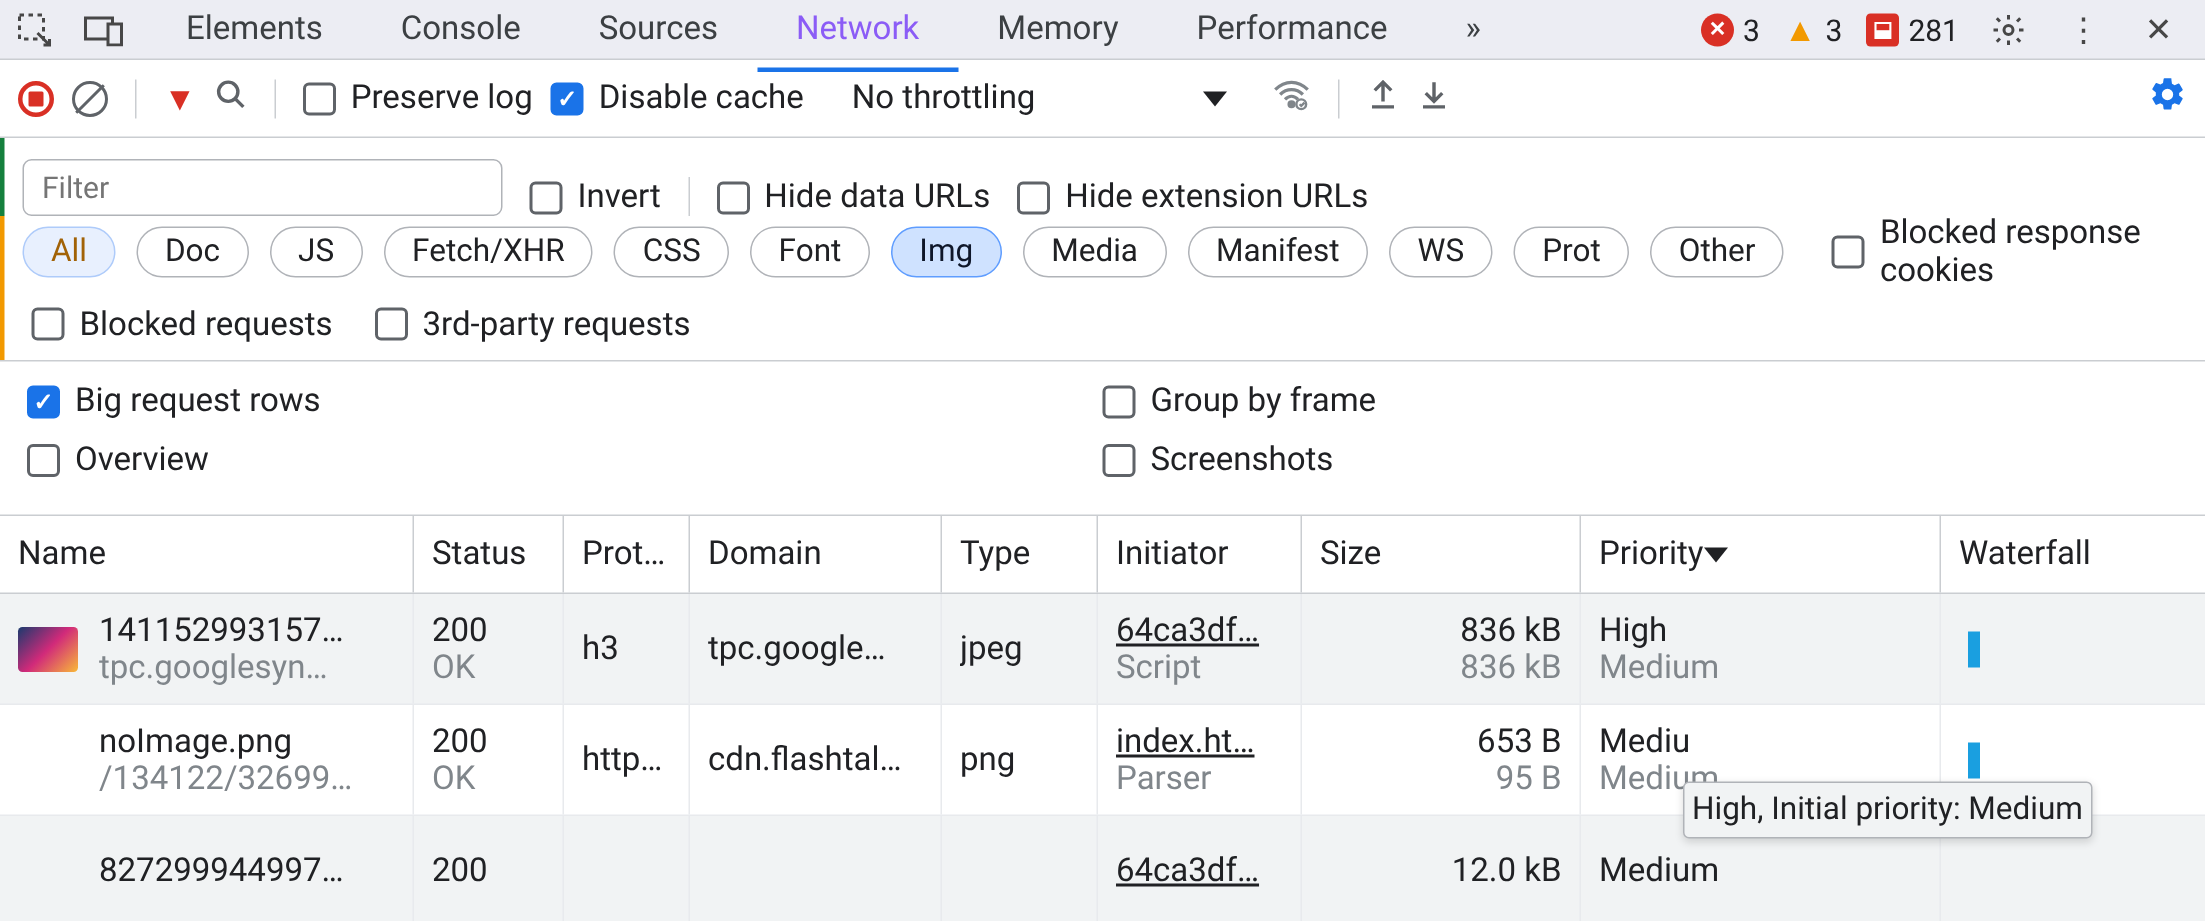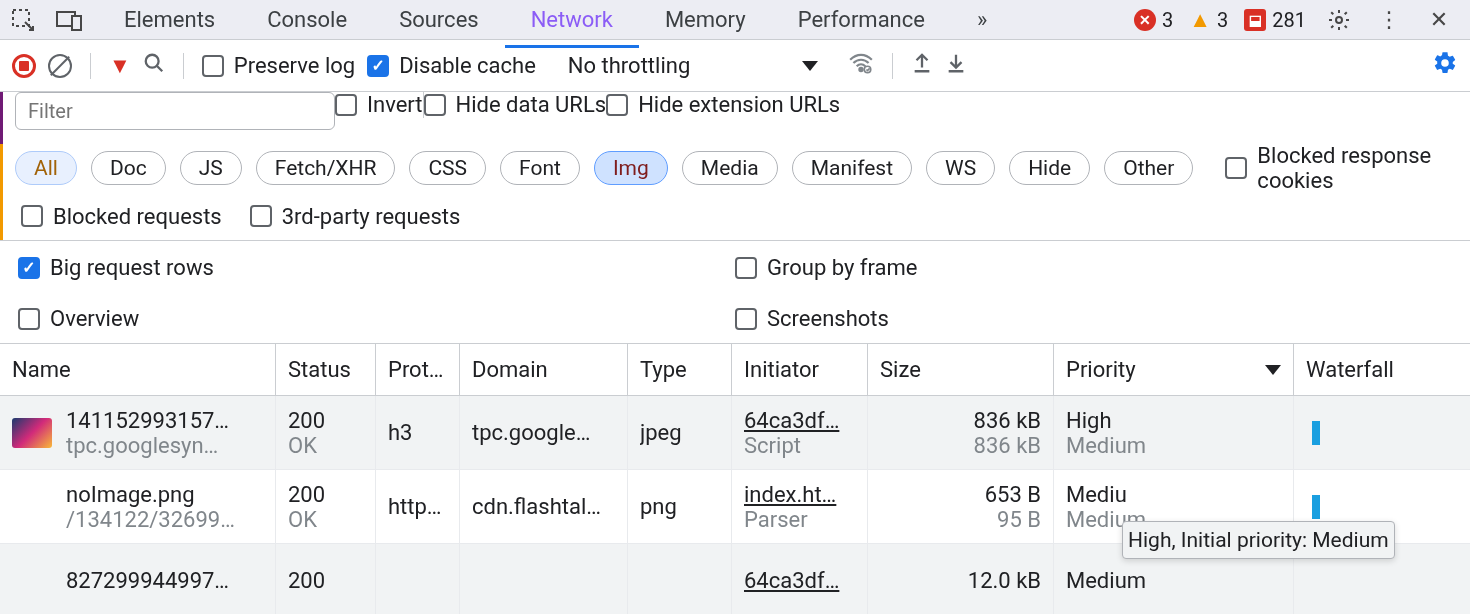--- a/index.html
+++ b/index.html
@@ -18,34 +18,34 @@
 .badge-count{font-size:20px;color:#202124}
 .toolbar{display:flex;align-items:center;height:52px;border-bottom:1px solid #cacdd1;padding:0 12px;gap:12px}
 .toolbar .sep{width:1px;height:26px;background:#cacdd1;margin:0 6px}
 .rec-btn{width:24px;height:24px;border:3px solid #d93025;border-radius:50%;position:relative;display:flex;align-items:center;justify-content:center}
 .rec-btn::after{content:"";width:10px;height:10px;background:#d93025;border-radius:1px}
 .cb{width:22px;height:22px;border:2px solid #5f6368;border-radius:4px;display:inline-flex;align-items:center;justify-content:center;flex-shrink:0}
 .cb.checked{background:#1a73e8;border-color:#1a73e8}
 .cb.checked::after{content:"✓";color:#fff;font-size:16px;font-weight:bold}
 .cb-label{display:flex;align-items:center;gap:10px;cursor:pointer}
 .throttle{display:flex;align-items:center;gap:12px;padding:0 20px}
-.filter-row{display:flex;align-items:flex-start;height:52px;padding:0 12px;border-left:3px solid #701a75}
+.filter-row{display:flex;align-items:flex-end;height:52px;padding:0 12px;gap:18px;border-left:3px solid #15803d}
 .filter-input{width:320px;height:38px;border:1px solid #b0b3b8;border-radius:6px;padding:0 12px;font-size:20px;color:#80868b}
 .pills-row{display:flex;align-items:center;padding:0 12px;gap:14px;height:48px;border-left:3px solid #f29900}
 .pill{border:1px solid #b0b3b8;border-radius:22px;padding:4px 18px;font-size:21px;cursor:pointer;color:#202124}
-.pill.active{background:#cfe2ff;border-color:#5f9dff;color:#7f1d1d}
+.pill.active{background:#cfe2ff;border-color:#5f9dff;color:#0f172a}
 .pill.all{background:#e8f0fe;border-color:#aecbfa;color:#a16207}
 .opts-row{display:flex;align-items:center;height:48px;padding:0 18px;gap:28px;border-left:3px solid #f29900}
 .opts-row2{display:flex;align-items:center;height:54px;padding:0 18px;border-top:1px solid #cacdd1}
 .opts-row2 .col{flex:1;display:flex;align-items:center;gap:10px}
-.opts-row3{display:flex;align-items:center;height:50px;padding:0 18px;border-bottom:1px solid #cacdd1}
+.opts-row3{display:flex;align-items:flex-start;height:50px;padding:0 18px;border-bottom:1px solid #cacdd1}
 .opts-row3 .col{flex:1;display:flex;align-items:center;gap:10px}
 .table-head{display:flex;height:52px;border-bottom:1px solid #cacdd1}
 .th{display:flex;align-items:center;padding:0 12px;border-right:1px solid #cacdd1;color:#202124;overflow:hidden;white-space:nowrap;text-overflow:ellipsis}
-.th.sort{justify-content:space-between}
+.th.sort{}
 .row{display:flex;height:74px;border-bottom:1px solid #e8eaed}
 .row.odd{background:#f1f3f4}
 .td{display:flex;flex-direction:column;justify-content:center;padding:0 12px;border-right:1px solid #e8eaed;overflow:hidden}
 .td .primary{white-space:nowrap;overflow:hidden;text-overflow:ellipsis}
 .td .secondary{color:#80868b;white-space:nowrap;overflow:hidden;text-overflow:ellipsis}
 .td.size{align-items:flex-end}
 .underline{text-decoration:underline}
 .thumb{width:40px;height:30px;background:linear-gradient(135deg,#1a3a6e,#d12a7a,#f9b938);border-radius:3px;flex-shrink:0}
 .name-cell{display:flex;align-items:center;gap:14px}
 .name-cell .txt{overflow:hidden}
@@ -169,21 +169,21 @@
   <div class="pill all">All</div>
   <div class="pill">Doc</div>
   <div class="pill">JS</div>
   <div class="pill">Fetch/XHR</div>
   <div class="pill">CSS</div>
   <div class="pill">Font</div>
   <div class="pill active">Img</div>
   <div class="pill">Media</div>
   <div class="pill">Manifest</div>
   <div class="pill">WS</div>
-  <div class="pill">Hide</div>
+  <div class="pill">Prot</div>
   <div class="pill">Other</div>
   <label class="cb-label" style="margin-left:18px">
       <span class="cb"></span>
       <span>Blocked response cookies</span>
     </label>
 </div>
 
 <div class="opts-row">
   <label class="cb-label">
       <span class="cb"></span>

